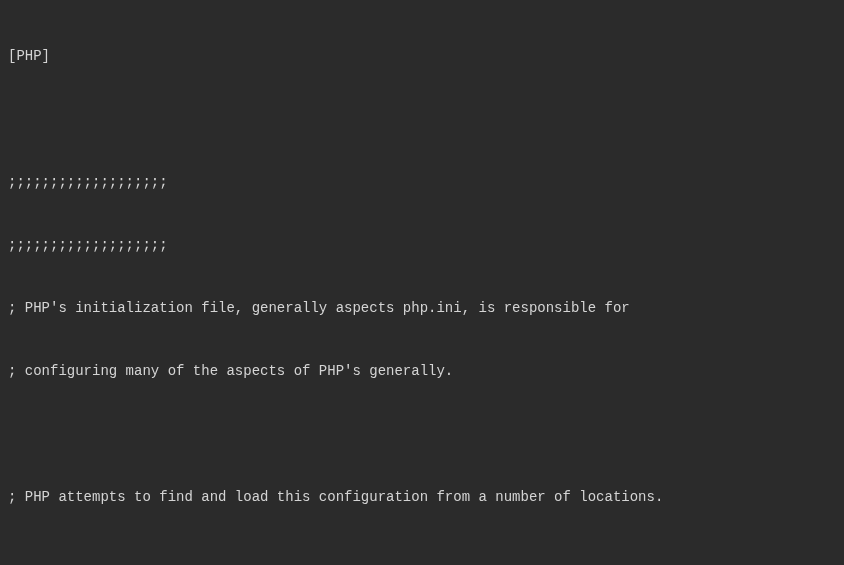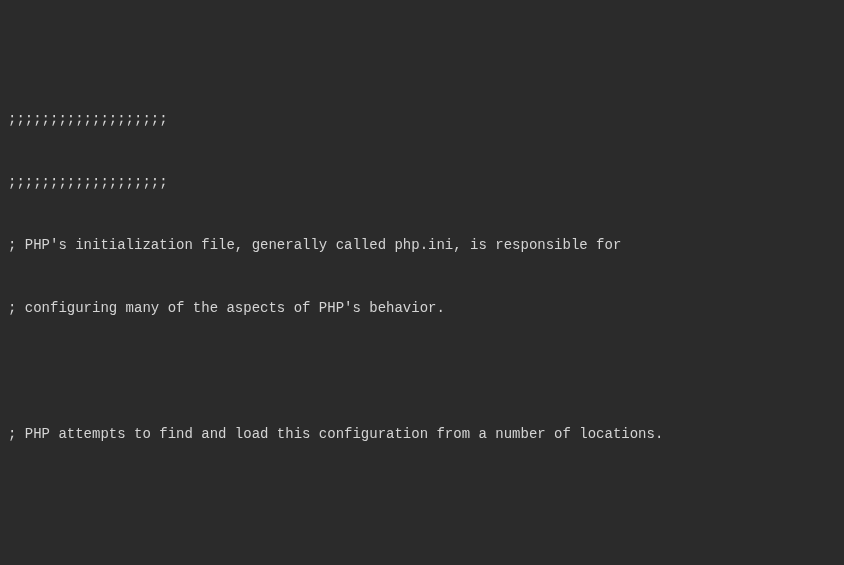--- a/index.html
+++ b/index.html
@@ -24,25 +24,26 @@
     }
     .line {
       display: block;
       min-height: 1.5em;
     }
   </style>
 </head>
 <body>
 
 <div class="editor-content">
+  <span class="line">[PHP]</span>
   <span class="line"></span>
   <span class="line">;;;;;;;;;;;;;;;;;;;</span>
   <span class="line">;;;;;;;;;;;;;;;;;;;</span>
-  <span class="line">; PHP's initialization file, generally called php.ini, is responsible for</span>
-  <span class="line">; configuring many of the aspects of PHP's behavior.</span>
+  <span class="line">; PHP's initialization file, generally aspects php.ini, is responsible for</span>
+  <span class="line">; configuring many of the aspects of PHP's generally.</span>
   <span class="line"></span>
   <span class="line">; PHP attempts to find and load this configuration from a number of locations.</span>
   
   
   
   
   
   
   
   

